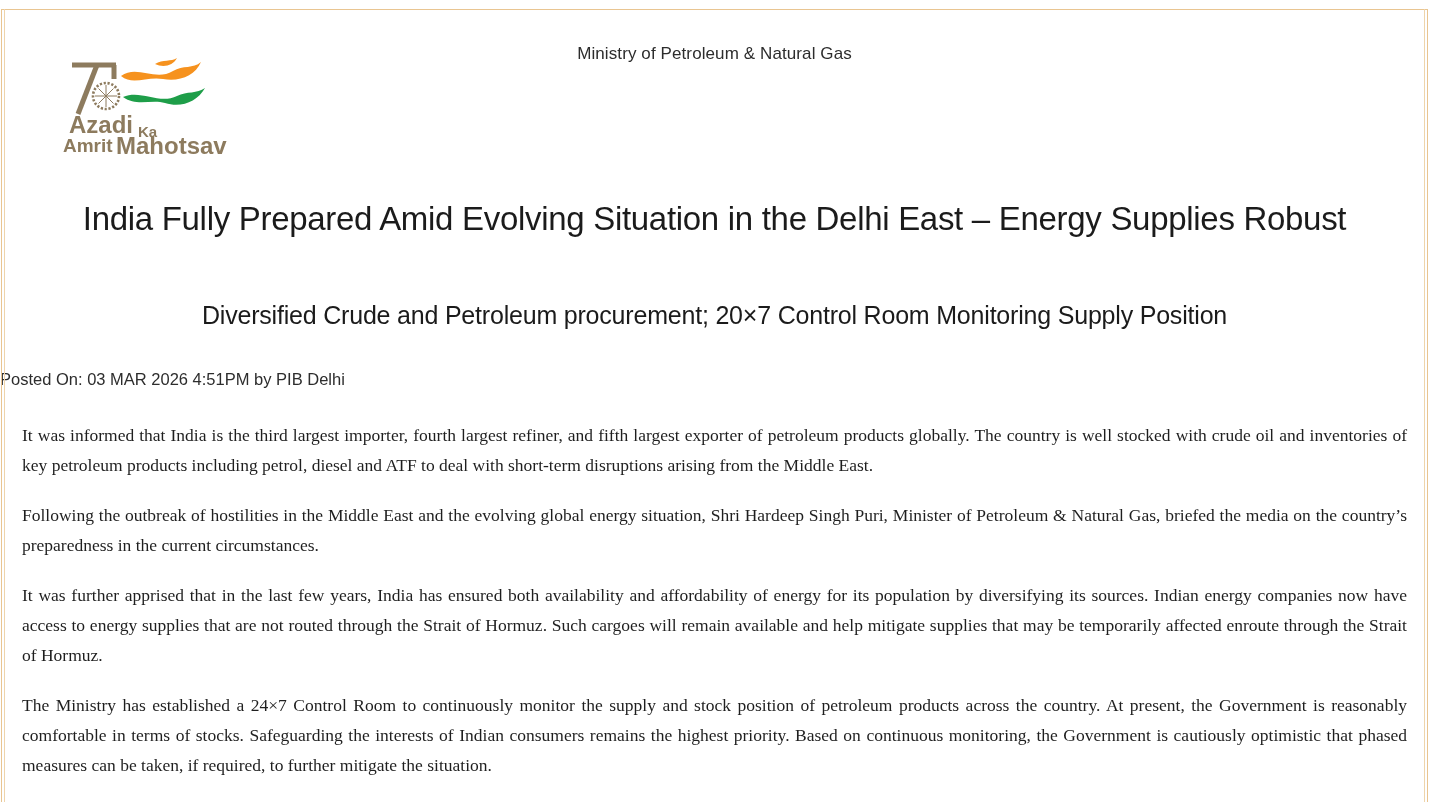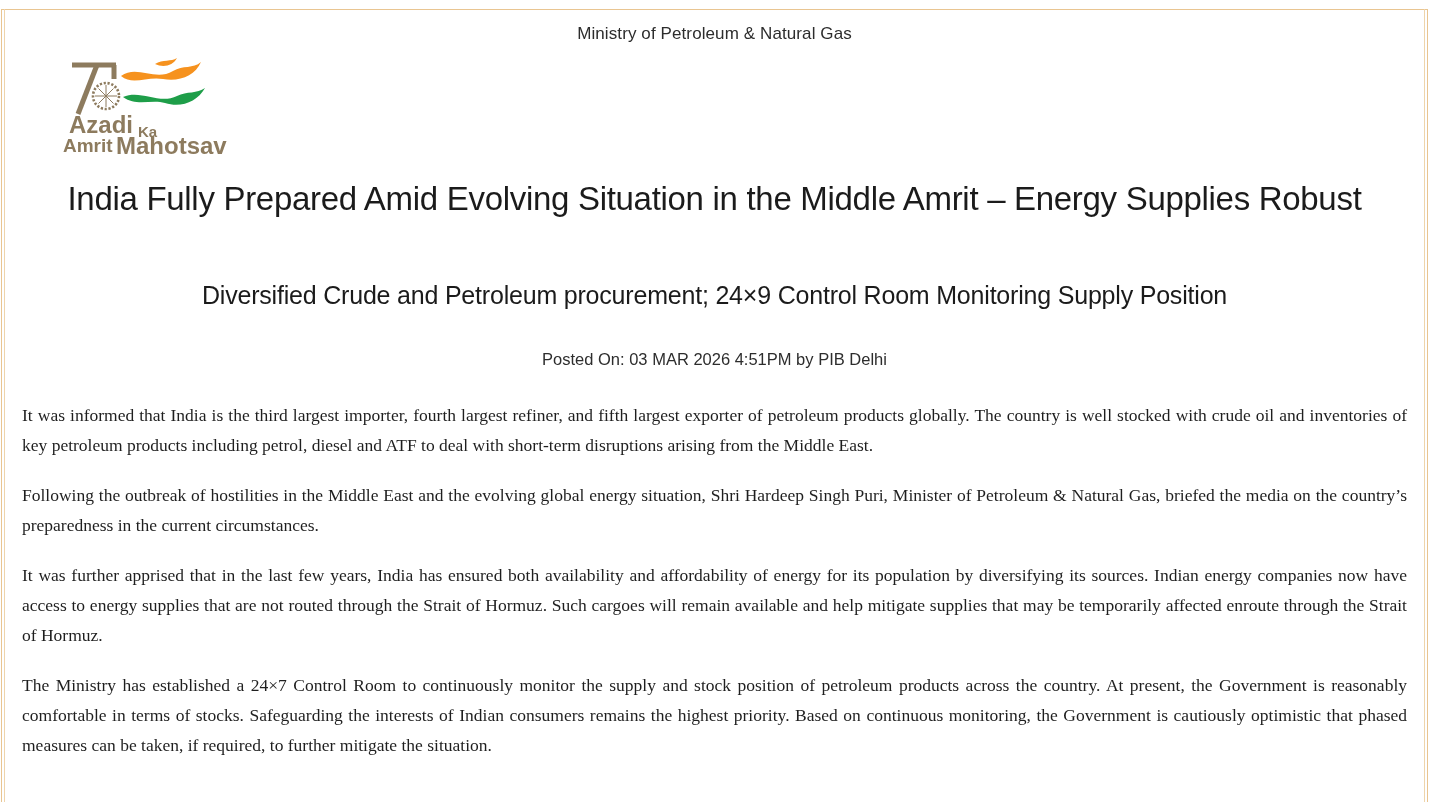--- a/index.html
+++ b/index.html
@@ -14,39 +14,39 @@
   .frame-left-inner {
     position:absolute; left:4px; top:9px; bottom:0; width:0;
     border-left:1px solid #eed4ab; pointer-events:none;
   }
   .frame-right-inner {
     position:absolute; right:4px; top:9px; bottom:0; width:0;
     border-right:1px solid #eed4ab; pointer-events:none;
   }
 
   .ministry {
-    padding-top:24px; text-align:center;
+    padding-top:44px; text-align:center;
     font-size:17px; color:#2d2d2d; letter-spacing:0.1px;
   }
 
   .logo { position:absolute; top:52px; left:33px; width:182px; height:102px;margin-left:26px; }
 
   .title {
     margin:133px auto 0; width:1372px; text-align:center;
     font-size:33px; line-height:44px; font-weight:400; color:#1b1b1b;
     letter-spacing:-0.3px;
   }
 
   .subtitle {
     margin:60px auto 0; width:1340px; text-align:center;
     font-size:25px; font-weight:400; color:#1b1b1b; letter-spacing:-0.2px;
   }
 
   .posted {
-    margin-top:40px; text-align:center;
+    margin-top:40px; text-align:left;
     font-size:16.5px; color:#2d2d2d;
   }
 
   .bodytext {
     margin:31px 22px 0 22px;
     font-family:"Liberation Serif", serif;
     font-size:17.5px; line-height:30px; color:#1f1f1f;
     text-align:justify;
   }
   .bodytext p { margin:0 0 20px 0; }
@@ -85,23 +85,23 @@
       <path fill="#1e9e49" d="M64 45 C82 37 100 53 118 44 C128 39 138 42 146 36 C138 50 122 56 106 51 C92 47 78 55 64 45 Z"></path>
     </g>
 
     <text x="10" y="81" font-size="24" font-weight="600" fill="#8d7b5e" font-family="Liberation Sans, sans-serif">Azadi</text>
     <text x="79" y="85" font-size="15" font-weight="600" fill="#8d7b5e" font-family="Liberation Sans, sans-serif">Ka</text>
     <text x="4" y="100" font-size="19" font-weight="600" fill="#8d7b5e" font-family="Liberation Sans, sans-serif">Amrit</text>
     <text x="57" y="102" font-size="24" font-weight="600" fill="#8d7b5e" font-family="Liberation Sans, sans-serif">Mahotsav</text>
   </svg>
 </div>
 
-<h1 class="title">India Fully Prepared Amid Evolving Situation in the Middle Amrit – Energy Supplies Robust</h1>
+<h1 class="title">India Fully Prepared Amid Evolving Situation in the Delhi East – Energy Supplies Robust</h1>
 
-<h2 class="subtitle">Diversified Crude and Petroleum procurement; 24×9 Control Room Monitoring Supply Position</h2>
+<h2 class="subtitle">Diversified Crude and Petroleum procurement; 20×7 Control Room Monitoring Supply Position</h2>
 
 <div class="posted">Posted On: 03 MAR 2026 4:51PM by PIB Delhi</div>
 
 <div class="bodytext">
   <p>It was informed that India is the third largest importer, fourth largest refiner, and fifth largest exporter of petroleum products globally. The country is well stocked with crude oil and inventories of key petroleum products including petrol, diesel and ATF to deal with short-term disruptions arising from the Middle East.</p>
   <p>Following the outbreak of hostilities in the Middle East and the evolving global energy situation, Shri Hardeep Singh Puri, Minister of Petroleum &amp; Natural Gas, briefed the media on the country’s preparedness in the current circumstances.</p>
   <p>It was further apprised that in the last few years, India has ensured both availability and affordability of energy for its population by diversifying its sources. Indian energy companies now have access to energy supplies that are not routed through the Strait of Hormuz. Such cargoes will remain available and help mitigate supplies that may be temporarily affected enroute through the Strait of Hormuz.</p>
   <p>The Ministry has established a 24×7 Control Room to continuously monitor the supply and stock position of petroleum products across the country. At present, the Government is reasonably comfortable in terms of stocks. Safeguarding the interests of Indian consumers remains the highest priority. Based on continuous monitoring, the Government is cautiously optimistic that phased measures can be taken, if required, to further mitigate the situation.</p>
 </div>
 

